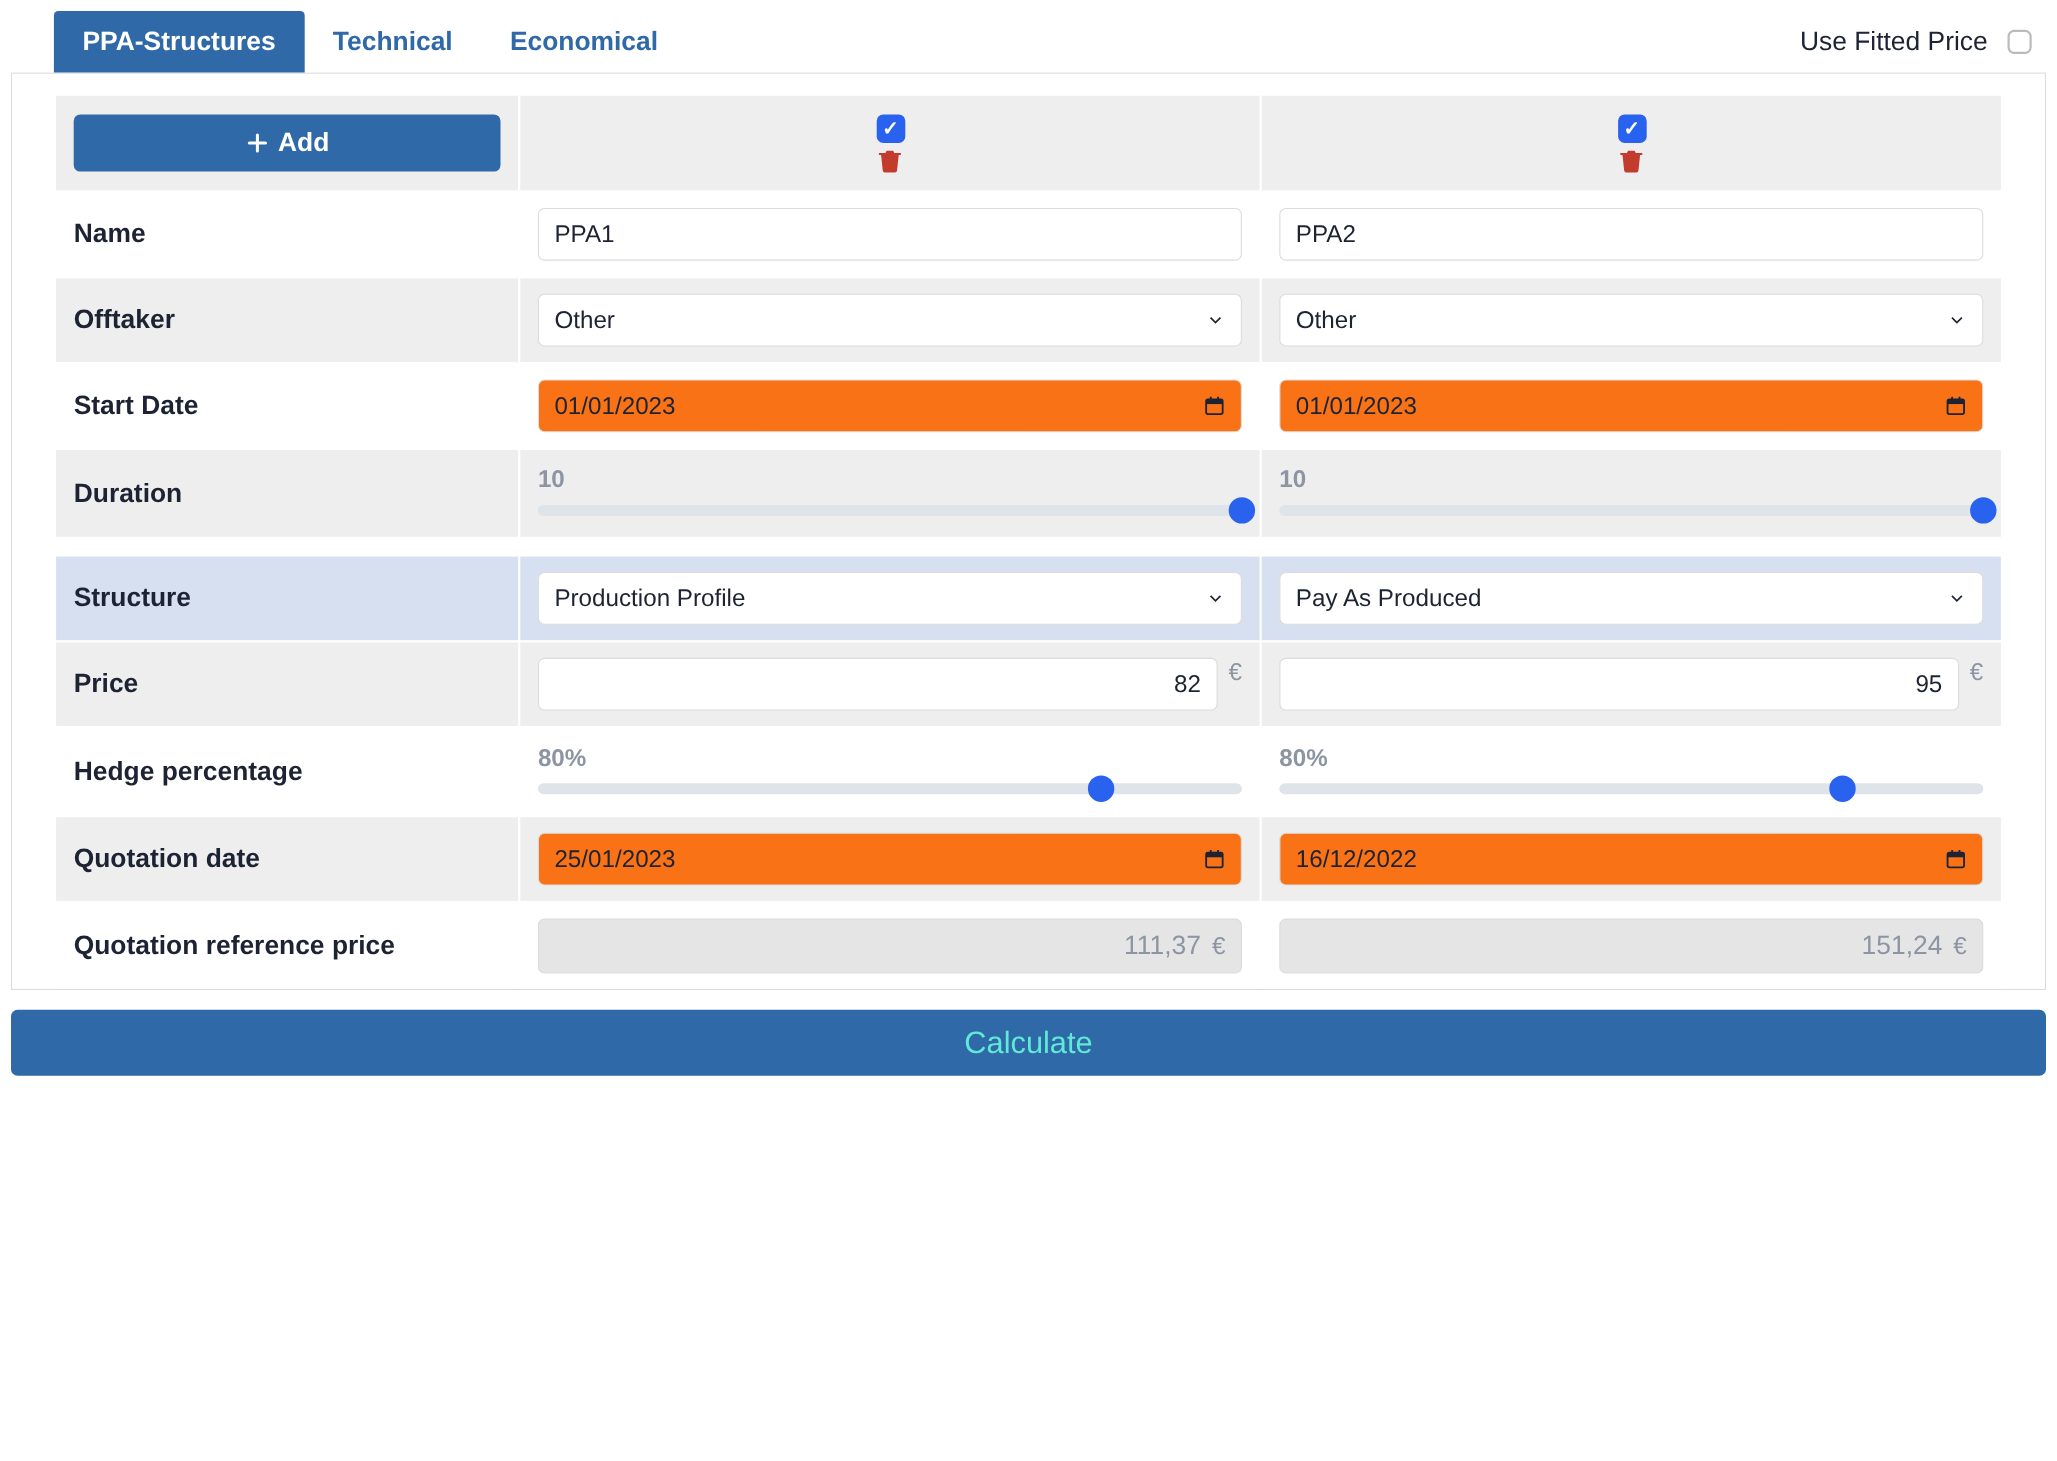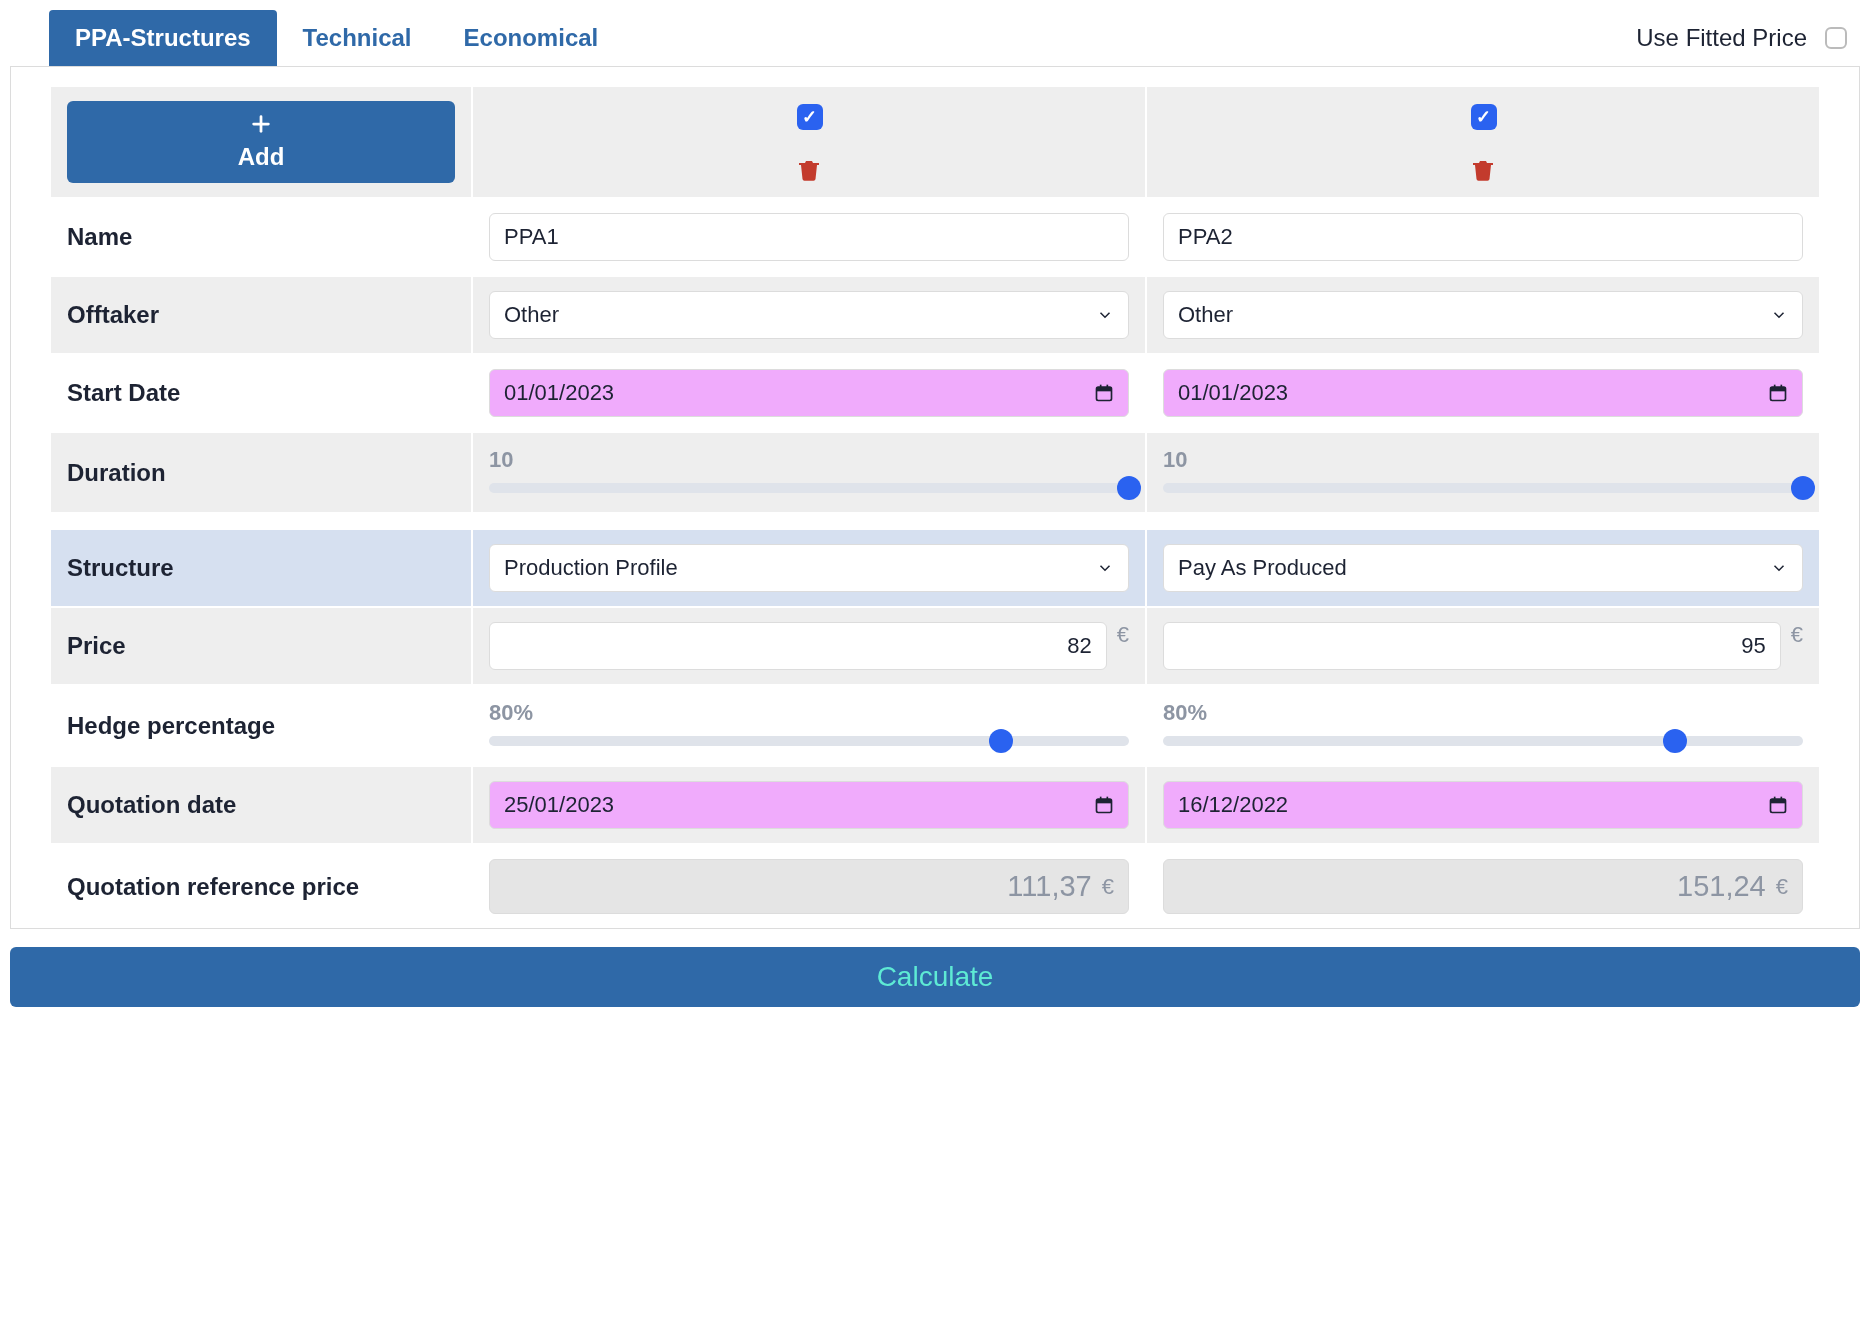--- a/index.html
+++ b/index.html
@@ -97,21 +97,20 @@
     border-radius: 6px;
     font-size: 24px;
     font-weight: 600;
     padding: 12px 0;
     width: 100%;
     cursor: pointer;
     display: flex;
     align-items: center;
     justify-content: center;
     gap: 8px;
-    flex-direction: column;
   }
   .col-header {
     display: flex;
     align-items: center;
     justify-content: space-between;
   }
   .chk {
     width: 26px; height: 26px;
     appearance: none;
     border-radius: 6px;
@@ -150,21 +149,21 @@
     cursor: pointer;
   }
   .chev { width: 18px; height: 18px; fill: none; stroke: var(--text); stroke-width: 2; }
   .date-wrap {
     display: flex;
     align-items: center;
     justify-content: space-between;
     border: 1px solid var(--border);
     border-radius: 6px;
     padding: 10px 14px;
-    background: #f0abfc;
+    background: #f97316;
   }
   .date-wrap span { font-size: 22px; }
   .cal-icon { width: 20px; height: 20px; }
   .slider-cell { gap: 5px; }
   .slider-val { font-weight: 600; color: var(--muted); font-size: 22px; }
   .slider-wrap { position: relative; height: 20px; display:flex; align-items:center; }
   .slider-track {
     position:absolute; left:0; right:0; height:10px; background: var(--track); border-radius:6px;
   }
   .slider-thumb {
@@ -184,21 +183,21 @@
     background:#fff;
   }
   .currency { color: var(--muted); font-size: 22px; }
   .readonly-wrap {
     display:flex; align-items:center; gap:10px;
     background: var(--readonly-bg);
     border: 1px solid var(--border);
     border-radius: 6px;
     padding: 10px 14px;
   }
-  .readonly-wrap .val { flex:1; text-align:right; color: var(--muted); font-size: 29px; }
+  .readonly-wrap .val { flex:1; text-align:right; color: var(--muted); font-size: 24px; }
   .calc-btn {
     width: calc(100% - 0px);
     margin: 18px 0 0 0;
     background: var(--blue);
     color:#5eead4;
     border:none;
     border-radius:6px;
     font-size: 28px;
     font-weight: 500;
     padding: 14px 0;

